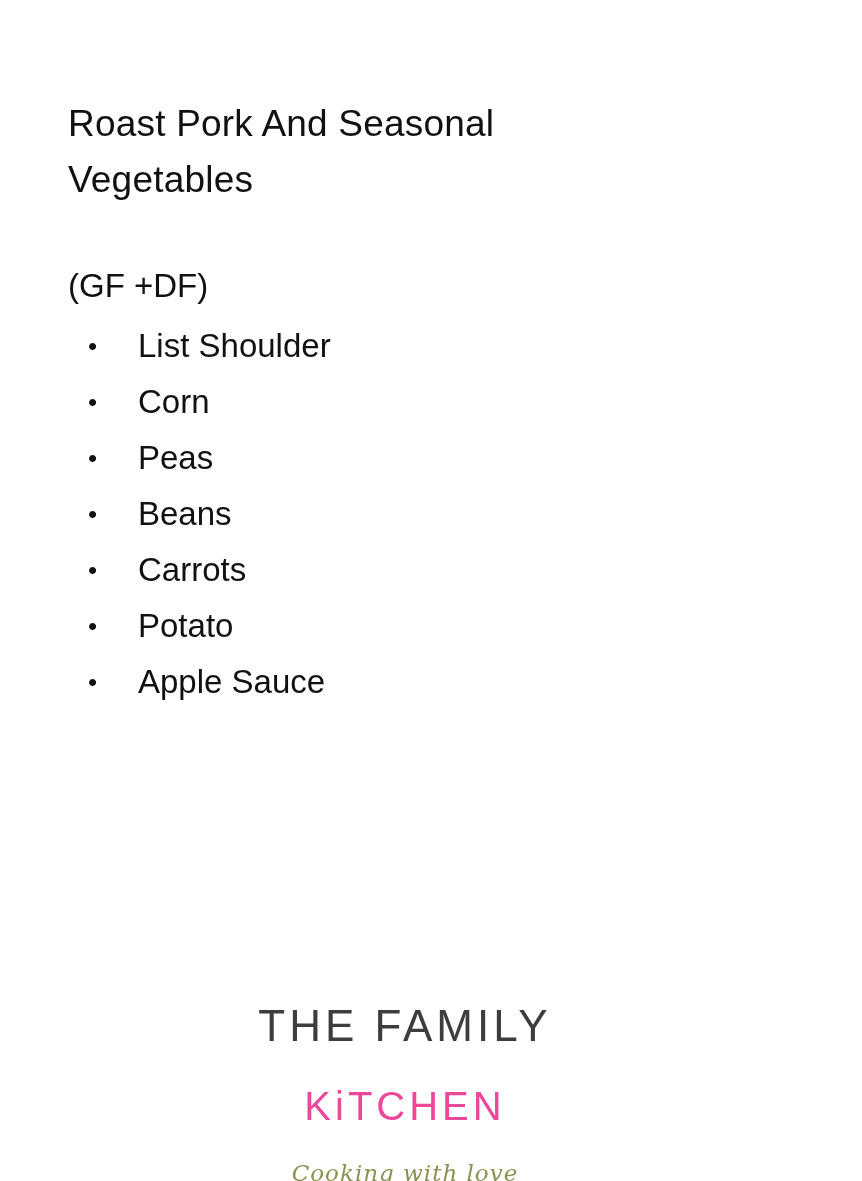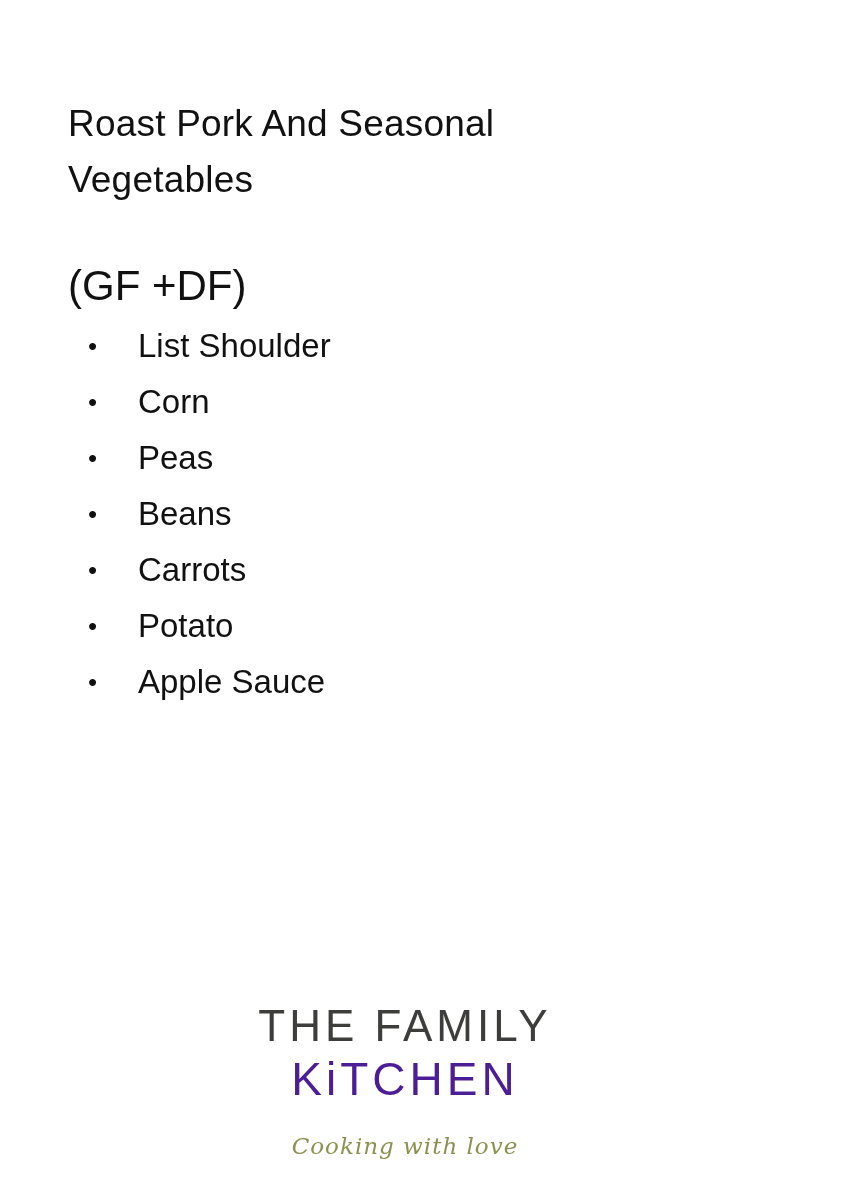--- a/index.html
+++ b/index.html
@@ -34,21 +34,21 @@
     font-size: 37px;
     line-height: 56px;
     font-weight: 400;
     color: #111111;
     letter-spacing: 0.2px;
     max-width: 520px;
     margin: 0;
   }
 
   .diet-tag {
-    font-size: 42px;
+    font-size: 33px;
     line-height: 40px;
     font-weight: 400;
     color: #111111;
     margin: 58px 0 0 0;
   }
 
   .section-heading {
     font-size: 33px;
     line-height: 40px;
     font-weight: 400;
@@ -91,25 +91,26 @@
     font-family: "Liberation Sans", sans-serif;
     font-size: 44px;
     line-height: 52px;
     letter-spacing: 4px;
     color: #3d3d3b;
     font-weight: 400;
   }
 
   .logo-line2 {
     font-family: "Liberation Sans", sans-serif;
-    font-size: 46px;
+    font-size: 40px;
     line-height: 54px;
     letter-spacing: 4px;
-    color: #4c1d95;
+    color: #ec4899;
     font-weight: 400;
+    margin-top: 27px;
   }
 
   .logo-tagline {
     font-family: "DejaVu Serif", serif;
     font-style: italic;
     font-size: 23px;
     line-height: 34px;
     letter-spacing: 1px;
     color: #8d9150;
     margin-top: 23px;

